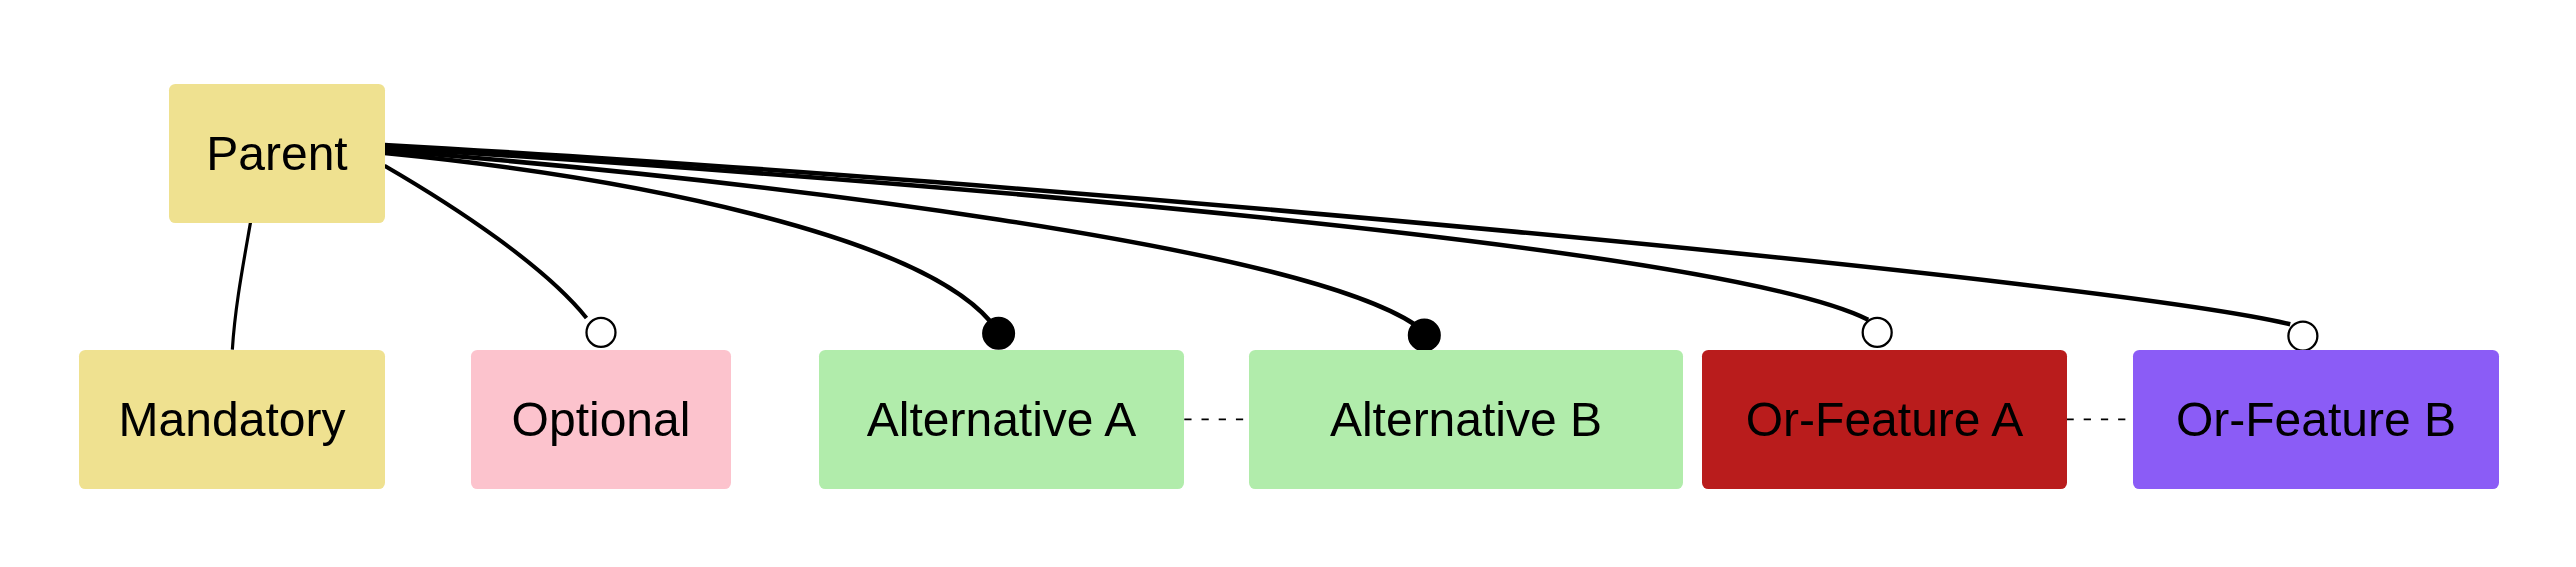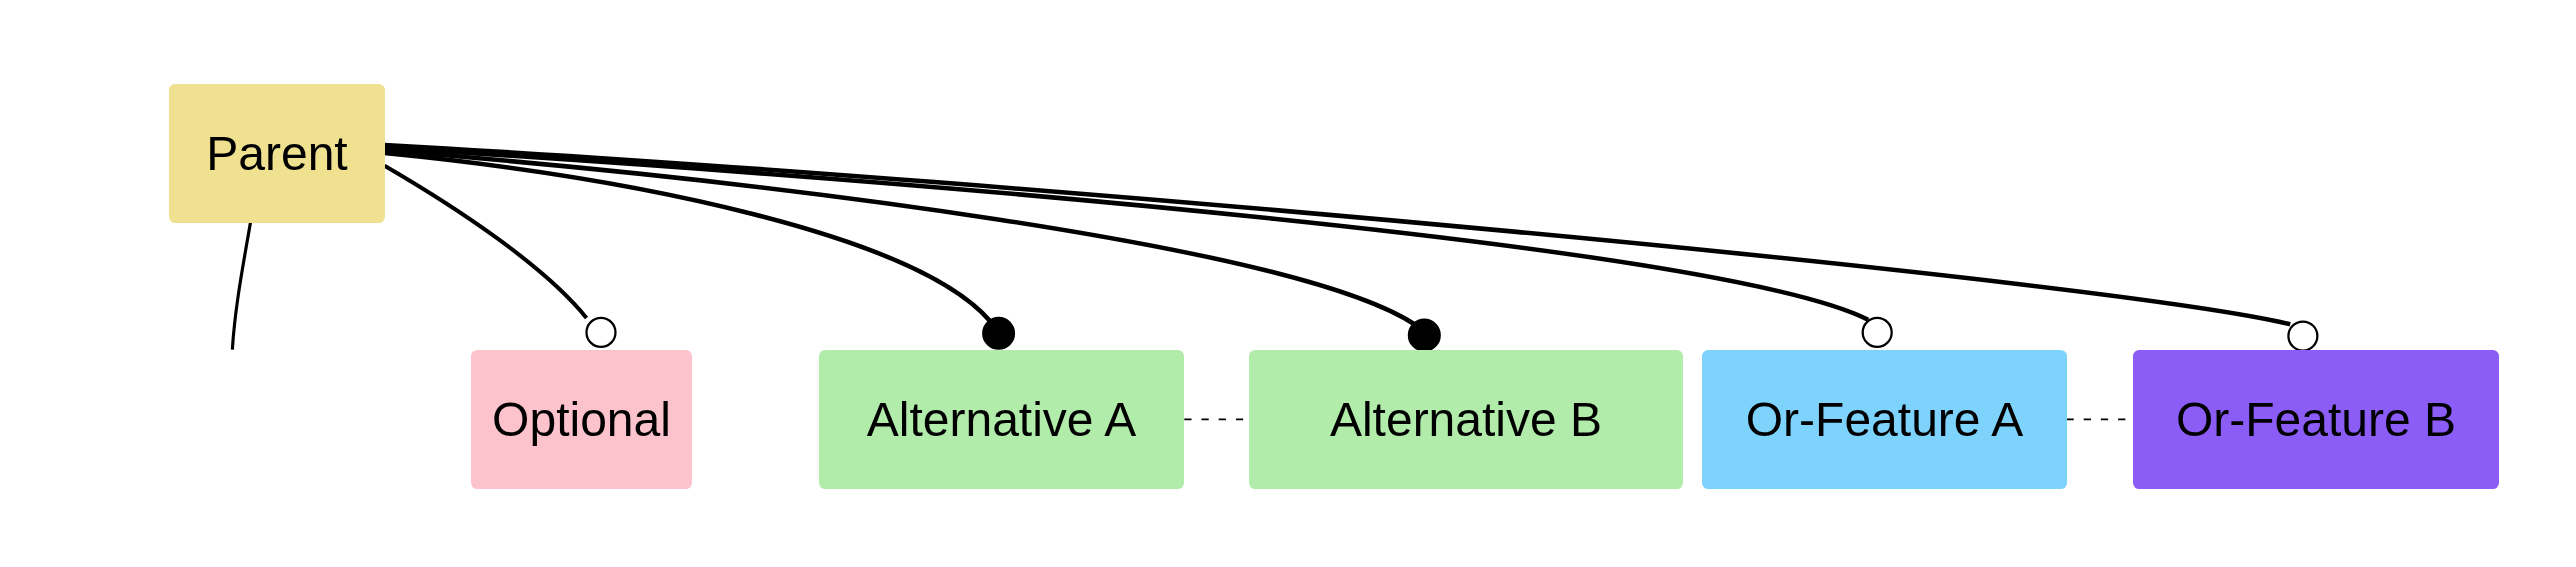--- a/index.html
+++ b/index.html
@@ -45,21 +45,21 @@
     stroke: #000000;
     stroke-width: 2;
     stroke-dasharray: 8 11;
   }
   .circle-empty  { fill: #ffffff; stroke: #000000; stroke-width: 2.5; }
   .circle-filled { fill: #000000; stroke: #000000; stroke-width: 2.5; }
 
   
   .n-parent        { left: 169px;  top: 72px;  width: 216px; height: 139px; margin-top: 12px; }
   .n-mandatory     { left: 79px;   top: 350px; width: 306px; height: 139px; }
-  .n-optional      { left: 471px;  top: 350px; width: 221px; height: 139px; align-items: center; }
+  .n-optional      { left: 471px;  top: 350px; width: 260px; height: 139px; align-items: center; }
   .n-alternative-a { left: 819px;  top: 350px; width: 365px; height: 139px; text-align: center; }
   .n-alternative-b { left: 1249px; top: 350px; width: 434px; height: 139px; }
   .n-or-feature-a  { left: 1702px; top: 350px; width: 365px; height: 139px; }
   .n-or-feature-b  { left: 2133px; top: 350px; width: 366px; height: 139px; }
 </style>
 </head>
 <body>
 
 <div class="canvas">
 
@@ -84,34 +84,37 @@
     <circle class="circle-filled" cx="1102" cy="368" r="17"></circle>
     <circle class="circle-filled" cx="1572" cy="370" r="17"></circle>
     <circle class="circle-empty" cx="2072" cy="367" r="16"></circle>
     <circle class="circle-empty" cx="2542" cy="371" r="16"></circle>
   </svg>
 
   <div class="node n-parent" style="background-color: rgb(239, 225, 144);">
     <span>Parent</span>
   </div>
 
+  <div class="node n-mandatory" style="background-color: rgb(239, 225, 144);">
+    <span>Mandatory</span>
+  </div>
 
   <div class="node n-optional" style="background-color: rgb(252, 195, 205);">
     <span>Optional</span>
   </div>
 
   <div class="node n-alternative-a" style="background-color: rgb(177, 236, 171);">
     <span>Alternative A</span>
   </div>
 
   <div class="node n-alternative-b" style="background-color: rgb(177, 236, 171);">
     <span>Alternative B</span>
   </div>
 
-  <div class="node n-or-feature-a" style="background-color: #7dd3fc;">
+  <div class="node n-or-feature-a" style="background-color: #b91c1c;">
     <span>Or-Feature A</span>
   </div>
 
   <div class="node n-or-feature-b" style="background-color: #8b5cf6;">
     <span>Or-Feature B</span>
   </div>
 
 </div>
 
 

